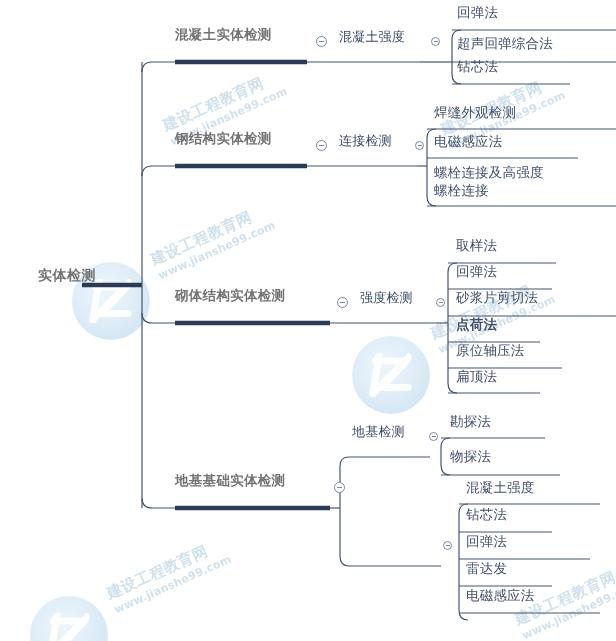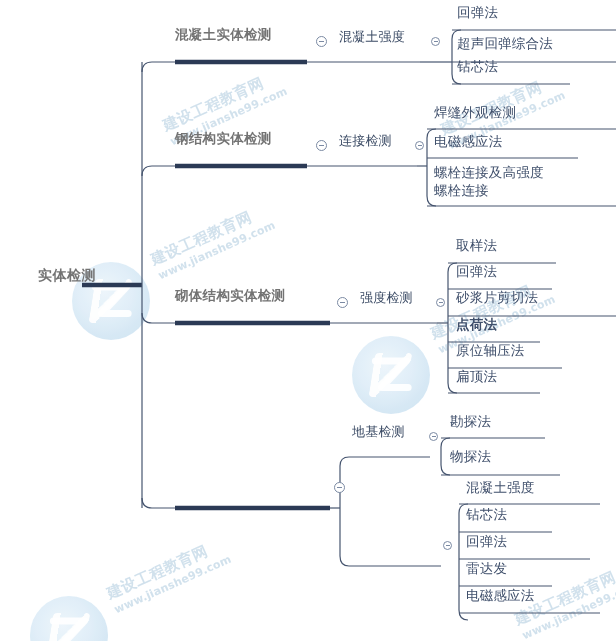--- a/index.html
+++ b/index.html
@@ -269,20 +269,21 @@
     <div class="toggle" style="left:337px;top:297px;"></div>
     <div class="node mid" style="left:360px;top:291px;">强度检测</div>
     <div class="toggle small" style="left:436px;top:298px;"></div>
     <div class="node leaf" style="left:456px;top:238px;">取样法</div>
     <div class="node leaf" style="left:456px;top:264px;">回弹法</div>
     <div class="node leaf" style="left:456px;top:290px;">砂浆片剪切法</div>
     <div class="node leaf" style="left:456px;top:317px;font-weight:bold;">点荷法</div>
     <div class="node leaf" style="left:456px;top:343px;">原位轴压法</div>
     <div class="node leaf" style="left:456px;top:369px;">扁顶法</div>
 
+    <div class="node branch" style="left:175px;top:473px;">地基基础实体检测</div>
     <div class="toggle" style="left:334px;top:482px;"></div>
 
     <div class="node mid" style="left:352px;top:425px;">地基检测</div>
     <div class="toggle small" style="left:429px;top:432px;"></div>
     <div class="node leaf" style="left:450px;top:414px;">勘探法</div>
     <div class="node leaf" style="left:450px;top:449px;">物探法</div>
 
     <div class="toggle small" style="left:443px;top:541px;"></div>
     <div class="node leaf" style="left:466px;top:480px;">混凝土强度</div>
     <div class="node leaf" style="left:466px;top:507px;">钻芯法</div>

